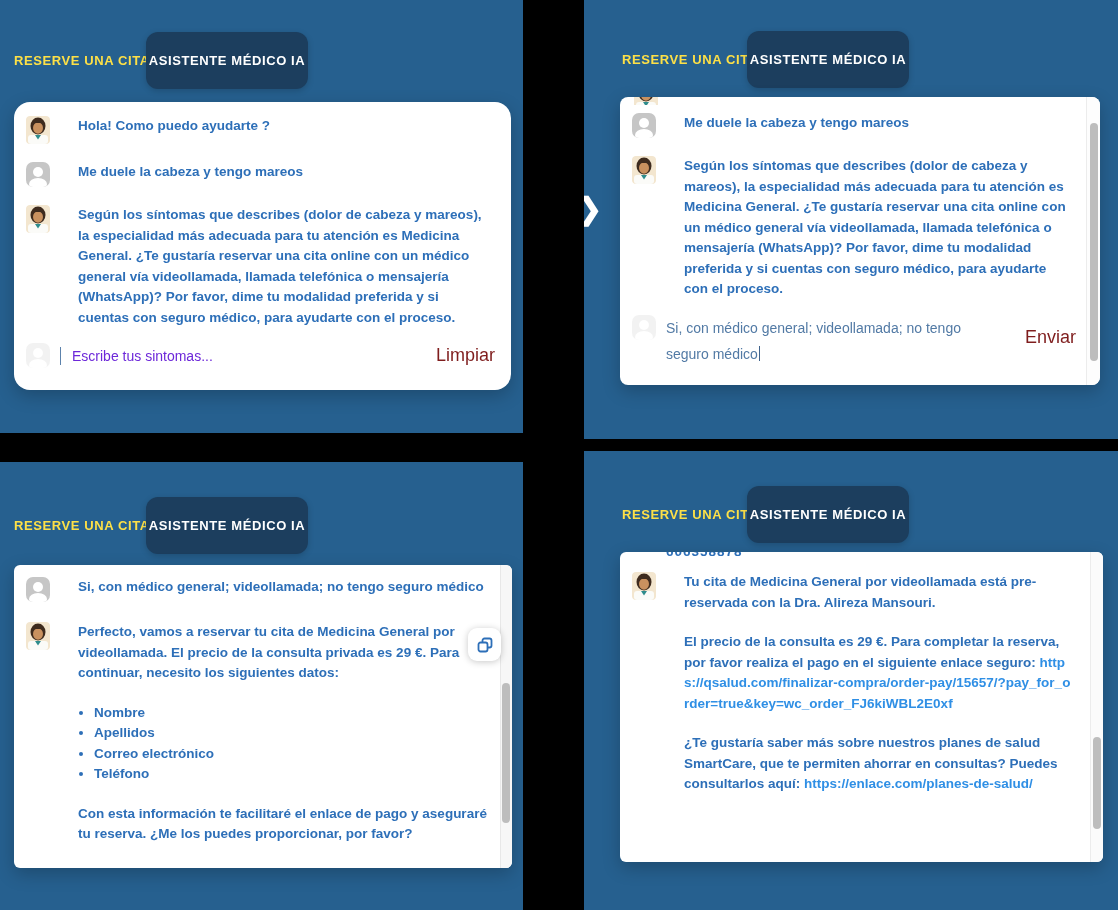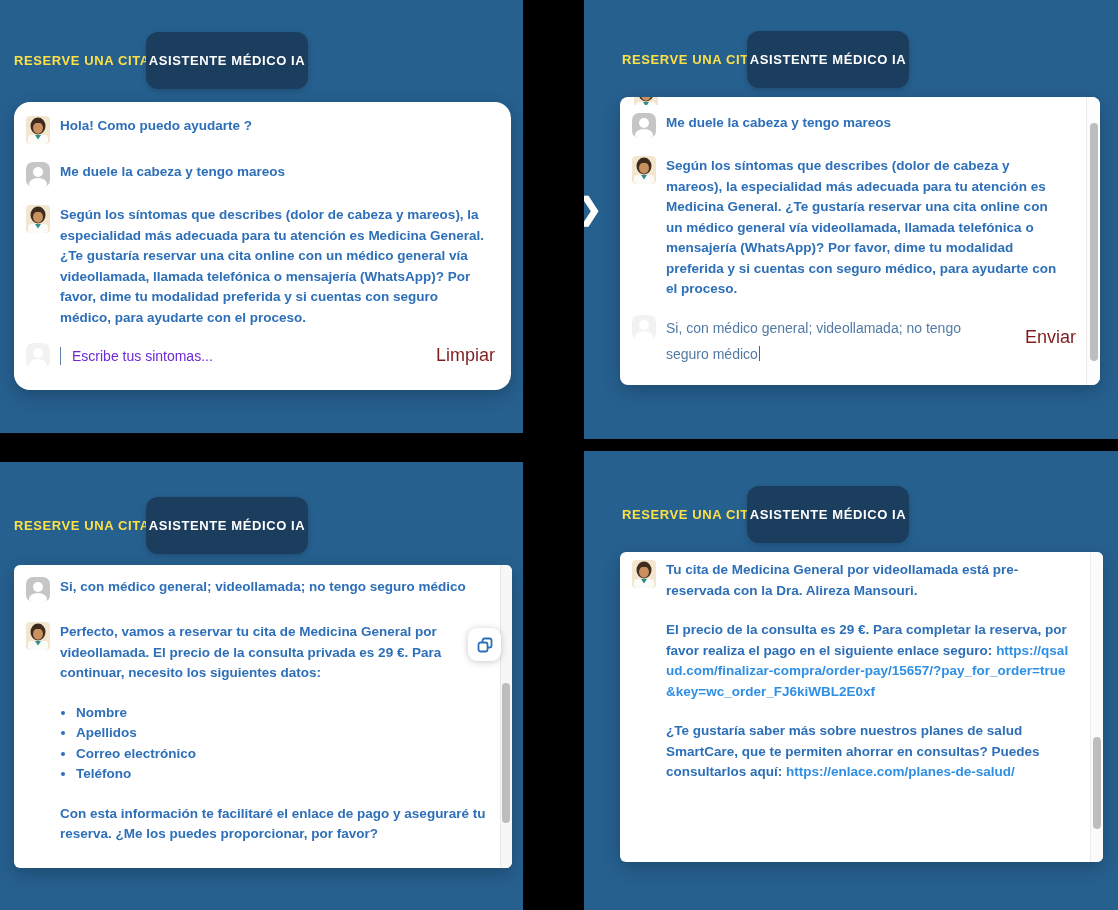--- a/index.html
+++ b/index.html
@@ -20,21 +20,21 @@
   .panel-tr .tab-inactive{left:38px;top:52px;}  .panel-tr .tab-active{left:163px;top:31px;}
   .panel-bl .tab-inactive{left:14px;top:56px;}  .panel-bl .tab-active{left:146px;top:35px;}
   .panel-br .tab-inactive{left:38px;top:56px;}  .panel-br .tab-active{left:163px;top:35px;}
 
   .card{position:absolute;background:#fff;box-shadow:0 6px 18px rgba(0,0,0,.22);overflow:hidden;}
   .panel-tl .card{left:14px;top:102px;width:497px;height:288px;border-radius:16px;}
   .panel-tr .card{left:36px;top:97px;width:480px;height:288px;border-radius:8px;}
   .panel-bl .card{left:14px;top:103px;width:498px;height:303px;border-radius:6px;}
   .panel-br .card{left:36px;top:101px;width:483px;height:310px;border-radius:6px;}
 
-  .msg{display:flex;gap:10px;padding:0 22px 0 12px;align-items:flex-start;}
+  .msg{display:flex;gap:28px;padding:0 22px 0 12px;align-items:flex-start;}
   .msg-text{color:#2D6FB8;font-weight:bold;font-size:13.5px;line-height:20.5px;}
   .msg-text a{color:#2F8FE5;text-decoration:none;word-break:break-all;cursor:pointer;}
   .avatar{flex:0 0 auto;}
   .user-avatar{width:24px;height:25px;background:#C6C6C6;border-radius:7px;position:relative;overflow:hidden;}
   .user-avatar::before{content:"";position:absolute;left:7px;top:5px;width:10px;height:10px;border-radius:50%;background:#fff;}
   .user-avatar::after{content:"";position:absolute;left:3px;top:16px;width:18px;height:12px;border-radius:50%;background:#fff;}
   .bot-avatar{width:24px;height:28px;border-radius:4px;overflow:hidden;}
   .ghost{opacity:.22;}
   .para{margin:0 0 19px 0;}
   .para:last-child{margin-bottom:0;}
@@ -180,20 +180,23 @@
       <div class="scrollbar">
           <div class="thumb"></div>
         </div>
     </div>
   </section>
 
   <section class="panel panel-br">
     <div class="tab-inactive">RESERVE UNA CITA</div>
     <div class="tab-active">ASISTENTE MÉDICO IA</div>
     <div class="card">
+      <div class="clip-line">
+          <span>606358878</span>
+        </div>
       <div class="msg" style="margin-top:8px;padding-right:30px">
         <span class="avatar bot-avatar"><svg width="24" height="28" viewBox="0 0 24 28">
               <use href="#doc-av"></use>
             </svg></span>
         <div class="msg-text">
           <p class="para">Tu cita de Medicina General por videollamada está pre-reservada con la Dra. Alireza Mansouri.</p>
           <p class="para"><span>El precio de la consulta es 29 €. Para completar la reserva, por favor realiza el pago en el siguiente enlace seguro: </span><a href="#">https://qsalud.com/finalizar-compra/order-pay/15657/?pay_for_order=true&amp;key=wc_order_FJ6kiWBL2E0xf</a></p>
           <p class="para"><span>¿Te gustaría saber más sobre nuestros planes de salud SmartCare, que te permiten ahorrar en consultas? Puedes consultarlos aquí: </span><a href="#">https://enlace.com/planes-de-salud/</a></p>
         </div>
       </div>

